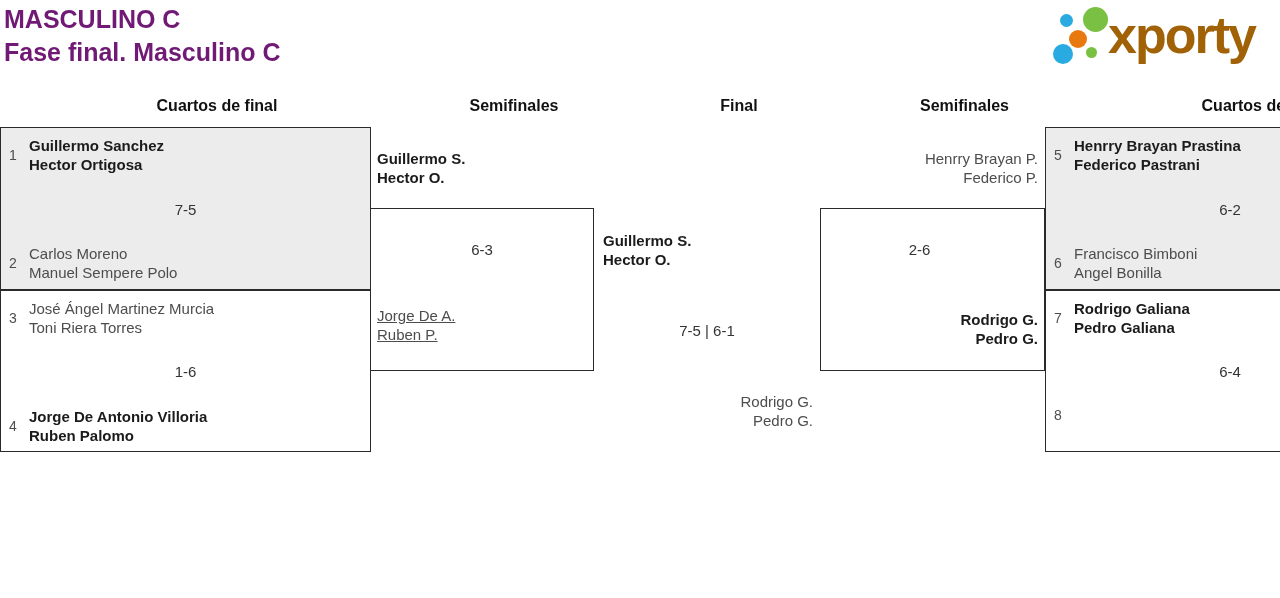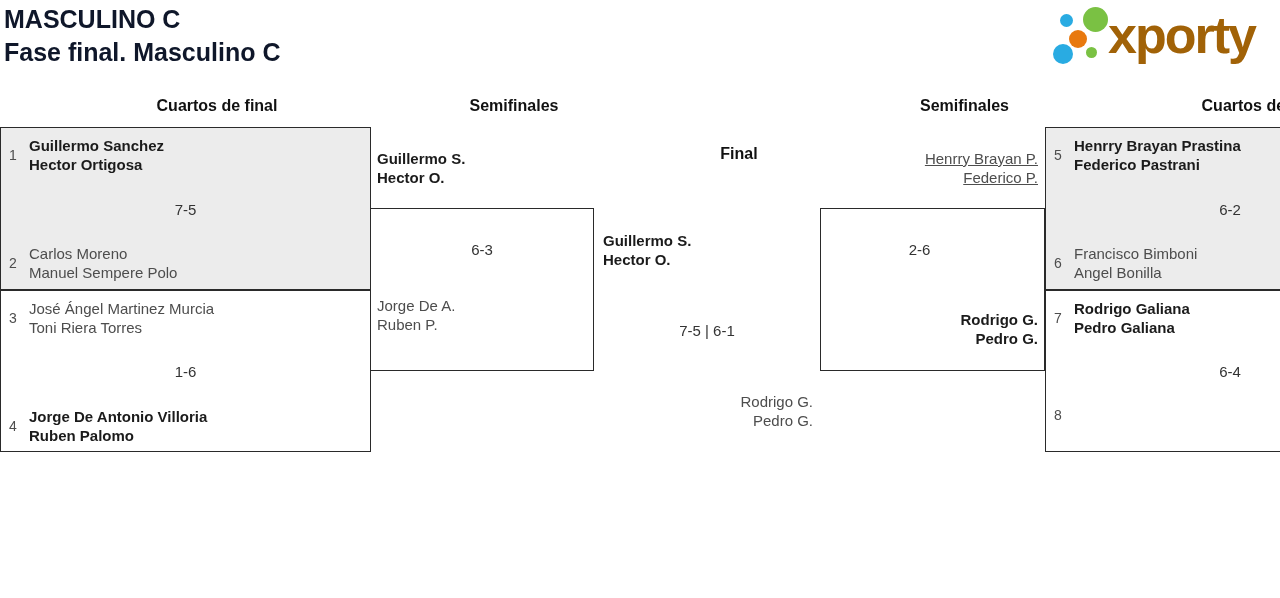--- a/index.html
+++ b/index.html
@@ -2,38 +2,38 @@
 <html><head>
 <meta charset="utf-8">
 <style>
   html,body { margin:0; padding:0; background:#fff; }
   .canvas {
     position:relative; width:1280px; height:598px; background:#ffffff;
     overflow:hidden; font-family:"Liberation Sans", sans-serif; color:#1b1b1b;
   }
   
   .page-titles { position:absolute; left:4px; top:3px; }
-  .page-titles .t { font-size:25px; font-weight:bold; color:#0f172a; line-height:33px; white-space:nowrap; }
+  .page-titles .t { font-size:25px; font-weight:bold; color:#701a75; line-height:33px; white-space:nowrap; }
   
   .logo { position:absolute; left:1050px; top:0; width:230px; height:72px; }
   .dot { position:absolute; border-radius:50%; }
   .dot.blue-sm   { left:10px; top:14px; width:13px; height:13px; background:#29abe2; }
   .dot.green-lg  { left:33px; top:7px;  width:25px; height:25px; background:#7ac143; }
   .dot.orange-md { left:19px; top:30px; width:18px; height:18px; background:#e8790f; }
   .dot.blue-lg   { left:3px;  top:44px; width:20px; height:20px; background:#29abe2; }
   .dot.green-sm  { left:36px; top:47px; width:11px; height:11px; background:#7ac143; }
   .logo-text {
     position:absolute; left:58px; top:9px; font-size:52px; font-weight:bold;
     color:#a16207; letter-spacing:-2px; line-height:52px; white-space:nowrap;
   }
   
   .col-header { position:absolute; top:97px; height:20px; font-size:16px; font-weight:bold; color:#111; text-align:center; white-space:nowrap;padding-left:32px; }
   .ch-qf-left  { left:0;     width:370px; }
   .ch-sf-left  { left:370px; width:224px; }
-  .ch-final    { left:594px; width:226px;margin-top:48px; }
+  .ch-final    { left:594px; width:226px; }
   .ch-sf-right { left:820px; width:225px; }
   .ch-qf-right { left:1045px; width:370px; }
   
   .box { position:absolute; box-sizing:border-box; border:1px solid #2a2a2a; background:#ffffff; }
   .box.shaded { background:#ececec; }
   .bx-qf-l1 { left:0;      top:127px; width:371px; height:163px; }
   .bx-qf-l2 { left:0;      top:290px; width:371px; height:162px; }
   .bx-sf-l  { left:370px;  top:208px; width:224px; height:163px; }
   .bx-sf-r  { left:820px;  top:208px; width:225px; height:163px; }
   .bx-qf-r1 { left:1045px; top:127px; width:370px; height:163px; }
@@ -46,25 +46,25 @@
   .team { font-size:15px; line-height:19px; color:#4d4d4d; white-space:nowrap; }
   .team.w { font-weight:bold; color:#1b1b1b; }
   .qf-score { position:absolute; left:0; right:0; top:50%; transform:translateY(-50%); text-align:center; font-size:15px; color:#333; }
   
   .float-team { position:absolute; font-size:15px; line-height:19px; color:#4d4d4d; white-space:nowrap; }
   .float-team.w { font-weight:bold; color:#1b1b1b; }
   .float-team.alignr { text-align:right; }
   .float-score { position:absolute; text-align:center; font-size:15px; color:#333; white-space:nowrap; }
   .ft-sf-l-a { left:377px; top:149px; }
   .fs-sf-l   { left:370px; top:241px; width:224px; }
-  .ft-sf-l-b { left:377px; top:296px; }
+  .ft-sf-l-b { left:377px; top:306px;text-decoration:underline; }
   .ft-fin-a  { left:603px; top:231px; }
   .fs-fin    { left:594px; top:322px; width:226px; }
   .ft-fin-b  { left:603px; top:392px; width:210px; }
-  .ft-sf-r-a { left:820px; top:149px; width:218px;text-decoration:underline; }
+  .ft-sf-r-a { left:820px; top:149px; width:218px; }
   .fs-sf-r   { left:820px; top:241px; width:199px; }
   .ft-sf-r-b { left:820px; top:310px; width:218px; }
 </style>
 </head>
 <body>
 
 <div class="canvas">
 
   <div class="page-titles">
     <div class="t">MASCULINO C</div>

